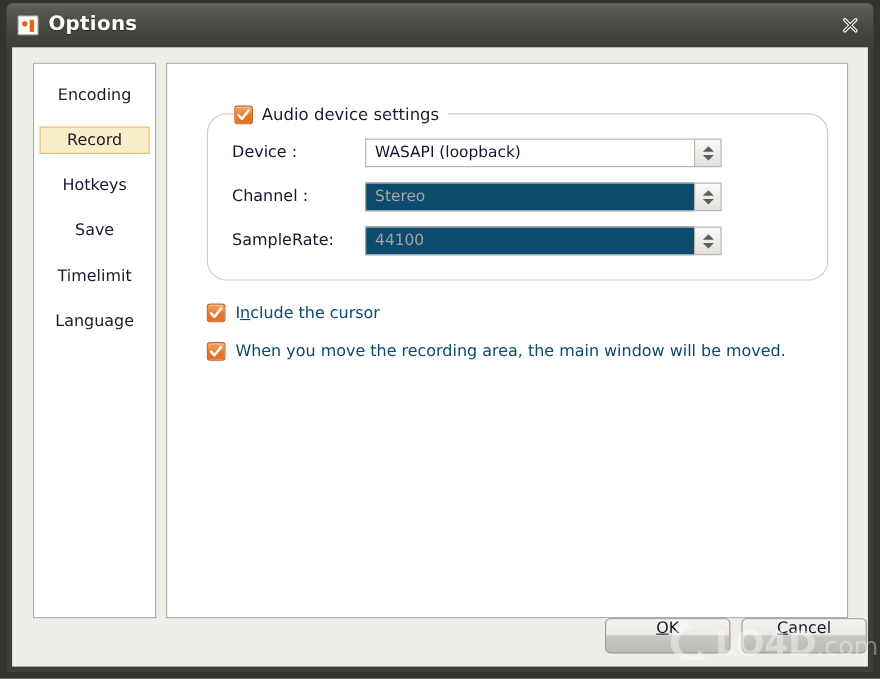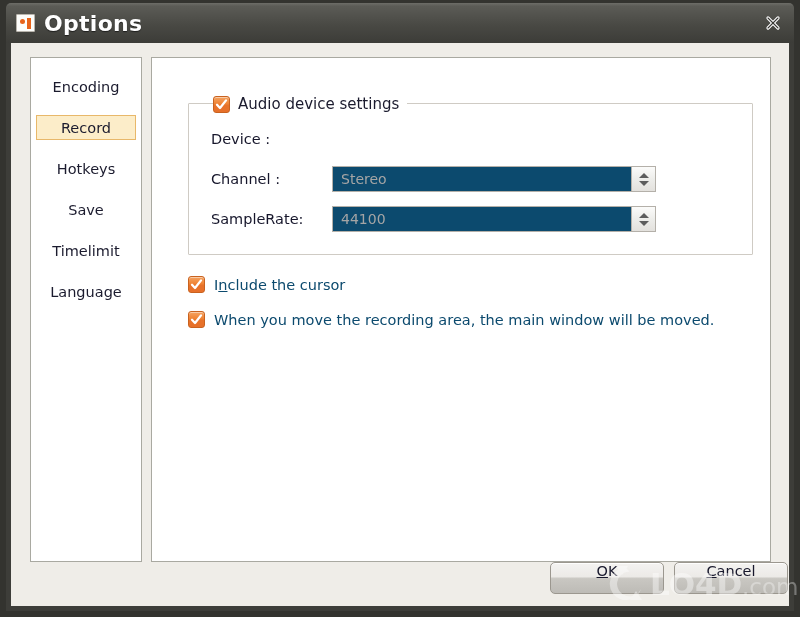--- a/index.html
+++ b/index.html
@@ -61,21 +61,21 @@
   }
   .title-icon .bar {
     position: absolute;
     left: 10px; top: 3px;
     width: 4px; height: 11px;
     background: #e8631a;
   }
   .title-text {
     position: absolute;
     left: 38px; top: 8px;
-    font-size: 22px;
+    font-size: 18px;
     font-weight: bold;
     color: #ffffff;
     letter-spacing: 0.3px;
     text-shadow: 0 1px 1px rgba(0,0,0,0.55);
   }
   .close-btn {
     position: absolute;
     right: 8px; top: 8px;
     width: 26px; height: 24px;
     cursor: pointer;
@@ -130,21 +130,21 @@
     box-sizing: border-box;
   }
 
   
   .groupbox {
     position: absolute;
     left: 36px; top: 45px;
     width: 565px;
     height: 152px;
     border: 1px solid #cfcbc4;
-    border-radius: 1px;
+    border-radius: 18px;
     box-sizing: border-box;
   }
   .group-legend {
     position: absolute;
     left: 24px; top: -12px;
     height: 24px;
     padding: 0 8px 0 0;
     background: #ffffff;
     display: flex;
     align-items: center;
@@ -324,20 +324,27 @@
             <span class="cb">
               <svg width="13" height="13" viewBox="0 0 13 13">
                 <path d="M2 6.8 L5 10 L11 2.4" fill="none" stroke="#ffffff" stroke-width="2.3" stroke-linecap="round" stroke-linejoin="round"></path>
               </svg>
             </span>
             <span class="legend-text">Audio device settings</span>
           </div>
 
           <div class="row" style="top:22px;">
             <span class="lbl">Device :</span>
+            <span class="spinbox">
+              <span class="field">WASAPI (loopback)</span>
+              <span class="spin">
+                <span class="tri-up"></span>
+                <span class="tri-down"></span>
+              </span>
+            </span>
           </div>
 
           <div class="row" style="top:62px;">
             <span class="lbl">Channel :</span>
             <span class="spinbox disabled">
               <span class="field">Stereo</span>
               <span class="spin">
                 <span class="tri-up"></span>
                 <span class="tri-down"></span>
               </span>

